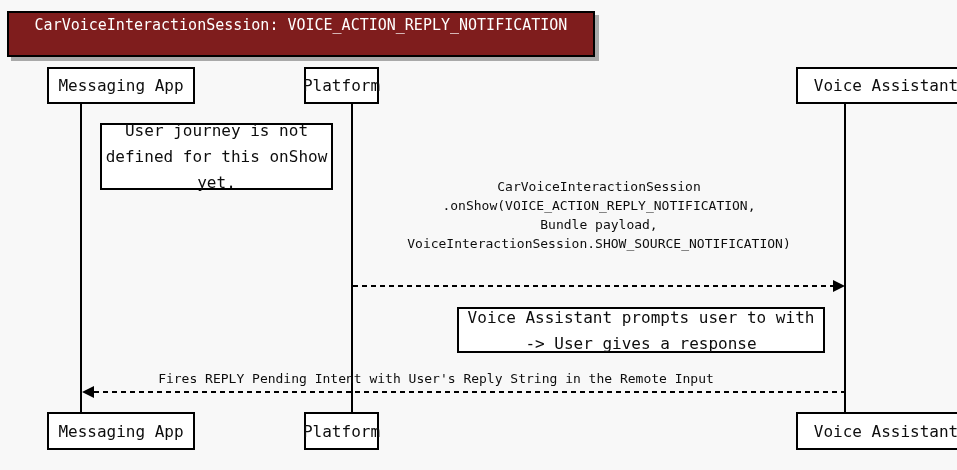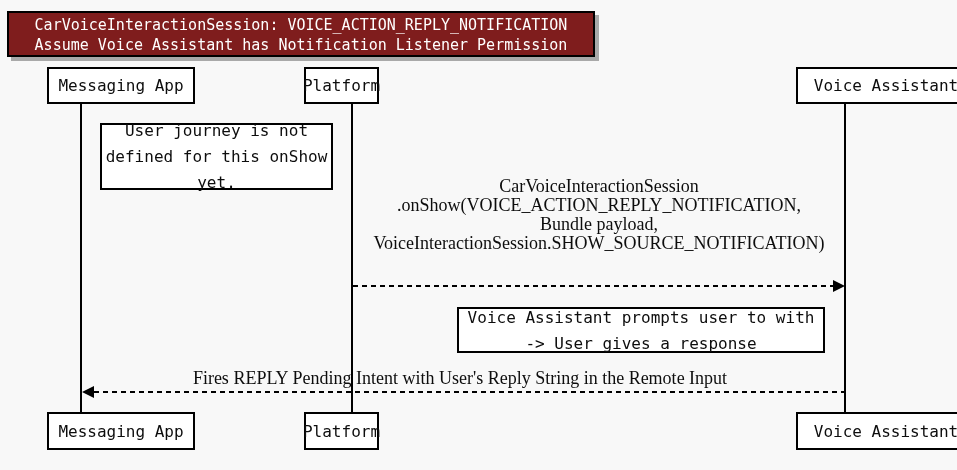--- a/index.html
+++ b/index.html
@@ -70,28 +70,27 @@
     display: flex;
     flex-direction: column;
     justify-content: center;
     white-space: nowrap;
     gap: 7px;
   }
   .note.n1 { left: 100px; top: 123px; width: 233px; height: 67px; }
   .note.n2 { left: 457px; top: 307px; width: 368px; height: 46px; }
   .msg-label {
     position: absolute;
-    font-size: 18px;
+    font-size: 13px;
     line-height: 19px;
     text-align: center;
     white-space: nowrap;
-    font-family: Liberation Serif, serif;
   }
   .msg-label.m1 { left: 356px; top: 177px; width: 486px; }
-  .msg-label.m2 { left: 82px;  top: 370px; width: 708px; height: 17px; line-height: 17px; padding-left: 24px; }
+  .msg-label.m2 { left: 82px;  top: 370px; width: 708px; height: 17px; line-height: 17px; }
   .dash-line {
     position: absolute;
     height: 2px;
     background: repeating-linear-gradient(90deg, #000 0 5px, transparent 5px 9px);
   }
   .dash-line.a1 { left: 353px; top: 285px; width: 480px; }
   .dash-line.a2 { left: 94px;  top: 391px; width: 751px; }
   .arrowhead {
     position: absolute;
     width: 0;
@@ -109,21 +108,20 @@
     border-color: transparent #000 transparent transparent;
   }
 </style>
 </head>
 <body>
 
 <div class="canvas">
 
   <div class="title-box">
     <div>CarVoiceInteractionSession: VOICE_ACTION_REPLY_NOTIFICATION</div>
-    <div>Assume Voice Assistant has Notification Listener Permission</div>
   </div>
 
   <div class="pbox top ma">
     <span>Messaging App</span>
   </div>
   <div class="pbox top pf">
     <span>Platform</span>
   </div>
   <div class="pbox top va">
     <span>Voice Assistant</span>

